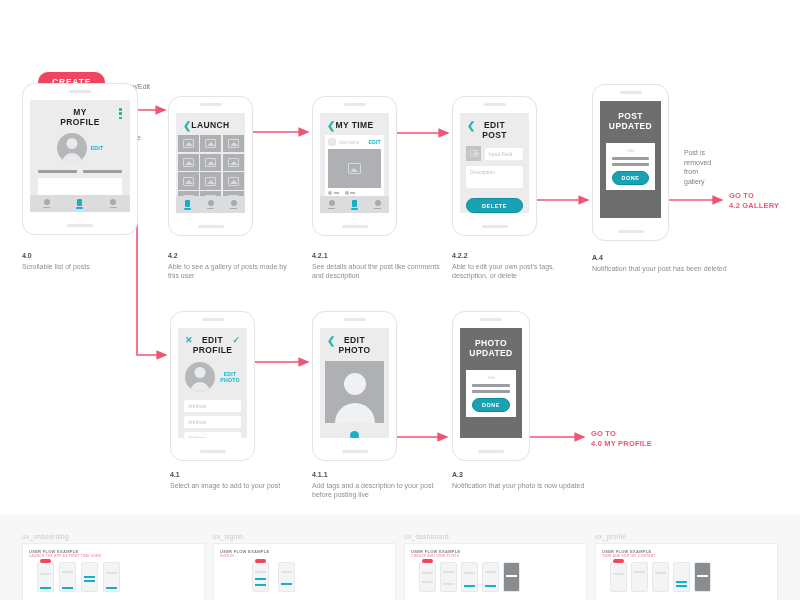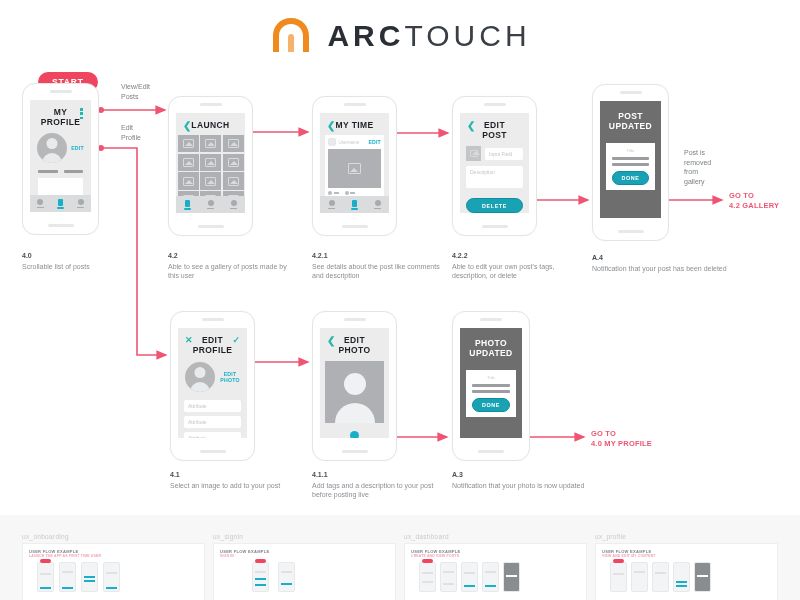--- a/index.html
+++ b/index.html
@@ -151,30 +151,20 @@
   .mini-phone.dark { background: #8a8d90; }
   .mini-tag { position: absolute; top: -4px; left: 2px; width: 11px; height: 4px; border-radius: 2px; background: #f0455f; }
   .mini-line { position: absolute; left: 2px; right: 2px; height: 1.6px; background: #dfe1e3; }
   .mini-teal { background: #18b0c8 !important; }
 </style>
 </head>
 <body>
 
 <div class="stage">
 
-  <div class="brand">
-    <span class="brand-mark">
-      <svg width="44" height="44" viewBox="0 0 44 44">
-        <path d="M22 4 C11 4 4 12 4 22 L4 38 L10 38 L10 22 C10 15 15 10 22 10 C29 10 34 15 34 22 L34 38 L40 38 L40 22 C40 12 33 4 22 4 Z" fill="#f08a1e"></path>
-        <path d="M22 13 C16 13 12 17.5 12 23 L12 38 L17 38 L17 23 C17 20 19 18 22 18 C25 18 27 20 27 23 L27 38 L32 38 L32 23 C32 17.5 28 13 22 13 Z" fill="#ffffff"></path>
-        <path d="M22 20 C20 20 19 21.5 19 23 L19 38 L25 38 L25 23 C25 21.5 24 20 22 20 Z" fill="#f5b26b"></path>
-      </svg>
-    </span>
-    <span class="brand-word"><b>ARC</b><span>TOUCH</span></span>
-  </div>
 
   <svg class="flow">
     <defs>
       <marker id="ah" markerWidth="7" markerHeight="7" refX="6" refY="3" orient="auto">
         <path d="M0,0 L7,3 L0,6 z" fill="#ef5573"></path>
       </marker>
     </defs>
 
     <circle cx="101" cy="110" r="3" fill="#ef5573"></circle>
     <line x1="101" y1="110" x2="165" y2="110" stroke="#ef5573" stroke-width="1.6" marker-end="url(#ah)"></line>
@@ -195,36 +185,36 @@
 
     <circle cx="241" cy="362" r="3" fill="#ef5573"></circle>
     <line x1="241" y1="362" x2="308" y2="362" stroke="#ef5573" stroke-width="1.6" marker-end="url(#ah)"></line>
 
     <circle cx="349" cy="437" r="3" fill="#ef5573"></circle>
     <line x1="349" y1="437" x2="447" y2="437" stroke="#ef5573" stroke-width="1.6" marker-end="url(#ah)"></line>
 
     <line x1="530" y1="437" x2="584" y2="437" stroke="#ef5573" stroke-width="1.6" marker-end="url(#ah)"></line>
   </svg>
 
-  <div class="start-pill" style="left:38px; top:72px;">START</div>
+  <div class="start-pill" style="left:38px; top:72px;">CREATE</div>
 
   <div class="flow-label" style="left:121px; top:82px; white-space:pre-line;">View/Edit
 Posts</div>
   <div class="flow-label" style="left:121px; top:123px; white-space:pre-line;">Edit
 Profile</div>
   <div class="note-label" style="left:684px; top:148px; white-space:pre-line;">Post is
 removed
 from
 gallery</div>
   <div class="goto-label" style="left:729px; top:191px; white-space:pre-line;">GO TO
 4.2 GALLERY</div>
   <div class="goto-label" style="left:591px; top:429px; white-space:pre-line;">GO TO
 4.0 MY PROFILE</div>
 
-  <div class="phone" style="left:22px; top:83px; width:77px; height:152px;">
+  <div class="phone" style="left:22px; top:83px; width:116px; height:152px;">
     <div class="notch"></div>
     <div class="homebar"></div>
     <div class="screen">
       <div class="scr-title" style="white-space:pre-line;">MY
 PROFILE</div>
       <div class="kebab">
           <i></i>
           <i></i>
           <i></i>
         </div>

